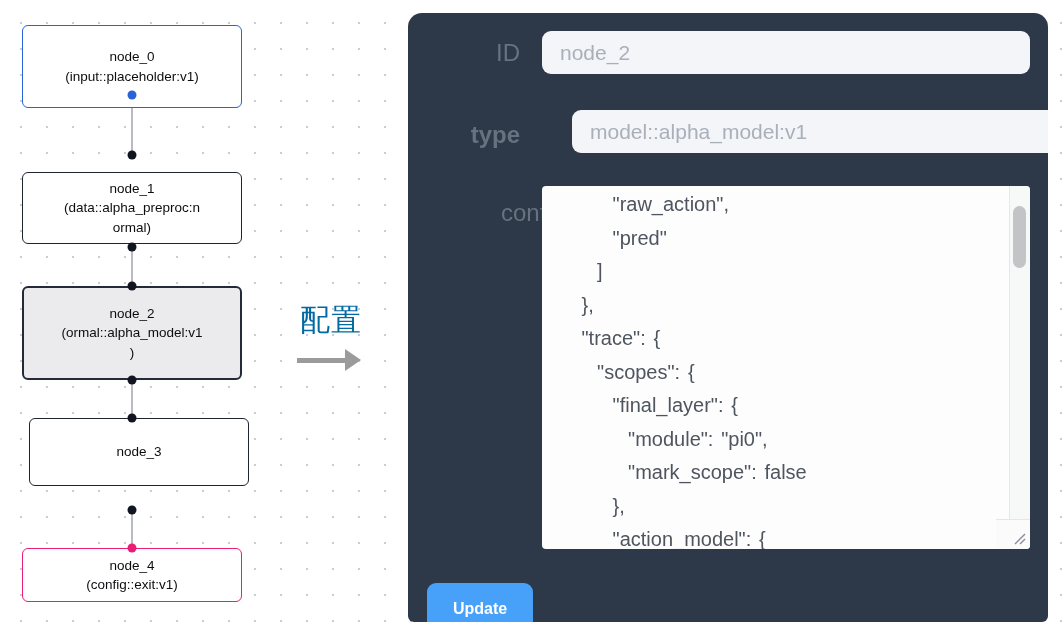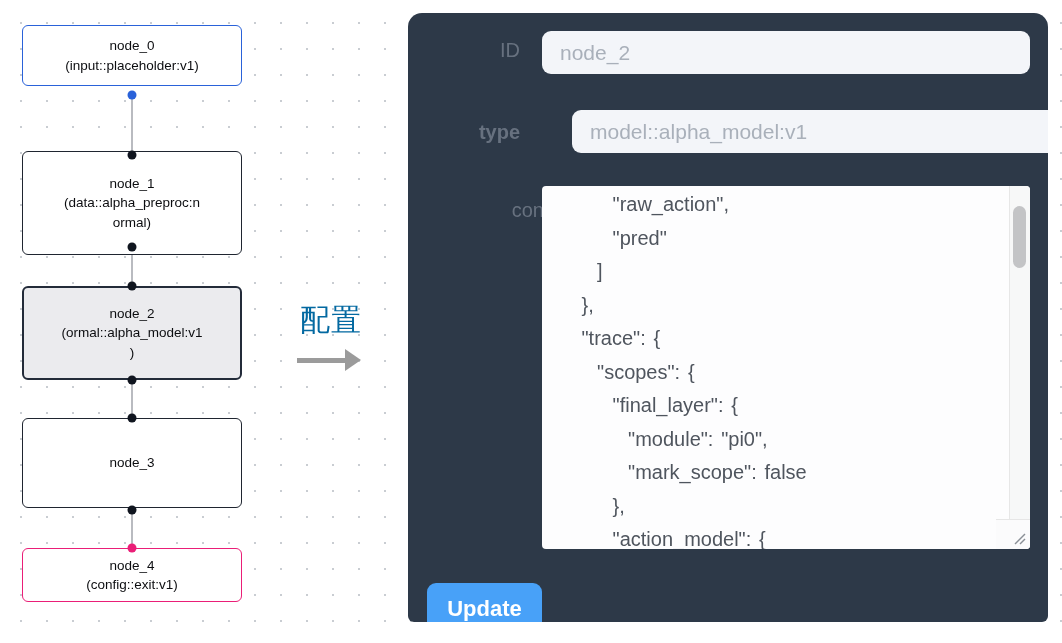--- a/index.html
+++ b/index.html
@@ -12,24 +12,24 @@
   }
   
   .node{
     position:absolute;left:22px;width:220px;box-sizing:border-box;
     background:#ffffff;border:1.5px solid #1f2530;border-radius:6px;
     display:flex;flex-direction:column;align-items:center;justify-content:center;
     text-align:center;color:#0c0d10;font-size:13.5px;line-height:1.42;
     z-index:2;
   }
   .node .sub{white-space:pre-line;}
-  .node-0{top:25px;height:61px;border-color:#2a62d9;}
-  .node-1{top:151px;height:104px;}
+  .node-0{top:25px;height:83px;border-color:#2a62d9;}
+  .node-1{top:172px;height:72px;}
   .node-2{top:286px;height:94px;background:#ebebee;border-width:2.5px;border-color:#232b39;}
-  .node-3{top:418px;height:90px;}
+  .node-3{top:418px;height:68px;margin-left:7px;}
   .node-4{top:548px;height:54px;border-color:#ea1e77;}
   .edge{position:absolute;left:131px;width:2px;background:#b9bbc0;z-index:1;}
   .e0{top:95px;height:61px;}
   .e1{top:246px;height:41px;}
   .e2{top:379px;height:40px;}
   .e3{top:509px;height:40px;}
   .handle{
     position:absolute;left:132px;width:9px;height:9px;border-radius:50%;
     background:#10151f;transform:translate(-50%,-50%);z-index:3;
   }
@@ -46,21 +46,21 @@
   .arrowwrap .head{
     position:absolute;left:62px;top:0;width:0;height:0;
     border-top:11px solid transparent;border-bottom:11px solid transparent;
     border-left:16px solid #9b9b9b;
   }
   
   .panel{
     position:absolute;left:408px;top:13px;width:640px;height:609px;
     background:#2d3948;border-radius:14px 14px 6px 6px;overflow:hidden;z-index:4;
   }
-  .flabel{position:absolute;left:0;width:112px;text-align:right;color:#67717f;font-size:20px;}
+  .flabel{position:absolute;left:0;width:112px;text-align:right;color:#67717f;font-size:24px;}
   .lbl-id{top:26px;}
   .lbl-type{top:108px;font-weight:bold;}
   .lbl-config{top:186px;padding-left:45px;}
   .pinput{
     position:absolute;left:134px;width:488px;height:43px;box-sizing:border-box;
     border:none;outline:none;border-radius:9px;background:#f3f5f9;
     color:#a9b0ba;font-size:21px;padding:0 18px;font-family:"Liberation Sans",sans-serif;
   }
   .inp-id{top:18px;}
   .inp-type{top:97px;margin-left:30px;}
@@ -77,23 +77,23 @@
     position:absolute;top:0;right:0;width:21px;height:363px;
     background:#f7f8f8;border-left:1px solid #e7e7e7;box-sizing:border-box;
   }
   .sbthumb{position:absolute;top:20px;left:3px;width:13px;height:62px;border-radius:7px;background:#c3c4c6;}
   .tcorner{
     position:absolute;right:0;bottom:0;width:34px;height:30px;box-sizing:border-box;
     background:#fbfbfc;border-top:1px solid #e6e6e6;
   }
   .tcorner svg{position:absolute;right:3px;bottom:3px;}
   .update{
-    position:absolute;left:19px;top:570px;width:115px;height:52px;
+    position:absolute;left:19px;top:570px;width:106px;height:52px;
     background:#48a1f8;border:none;border-radius:9px;cursor:pointer;
-    color:#ffffff;font-size:22px;font-weight:600;font-family:"Liberation Sans",sans-serif;
+    color:#ffffff;font-size:16px;font-weight:600;font-family:"Liberation Sans",sans-serif;
   }
 </style>
 </head>
 <body>
 
 <div>
 
   <div class="edge e0"></div>
   <div class="edge e1"></div>
   <div class="edge e2"></div>

